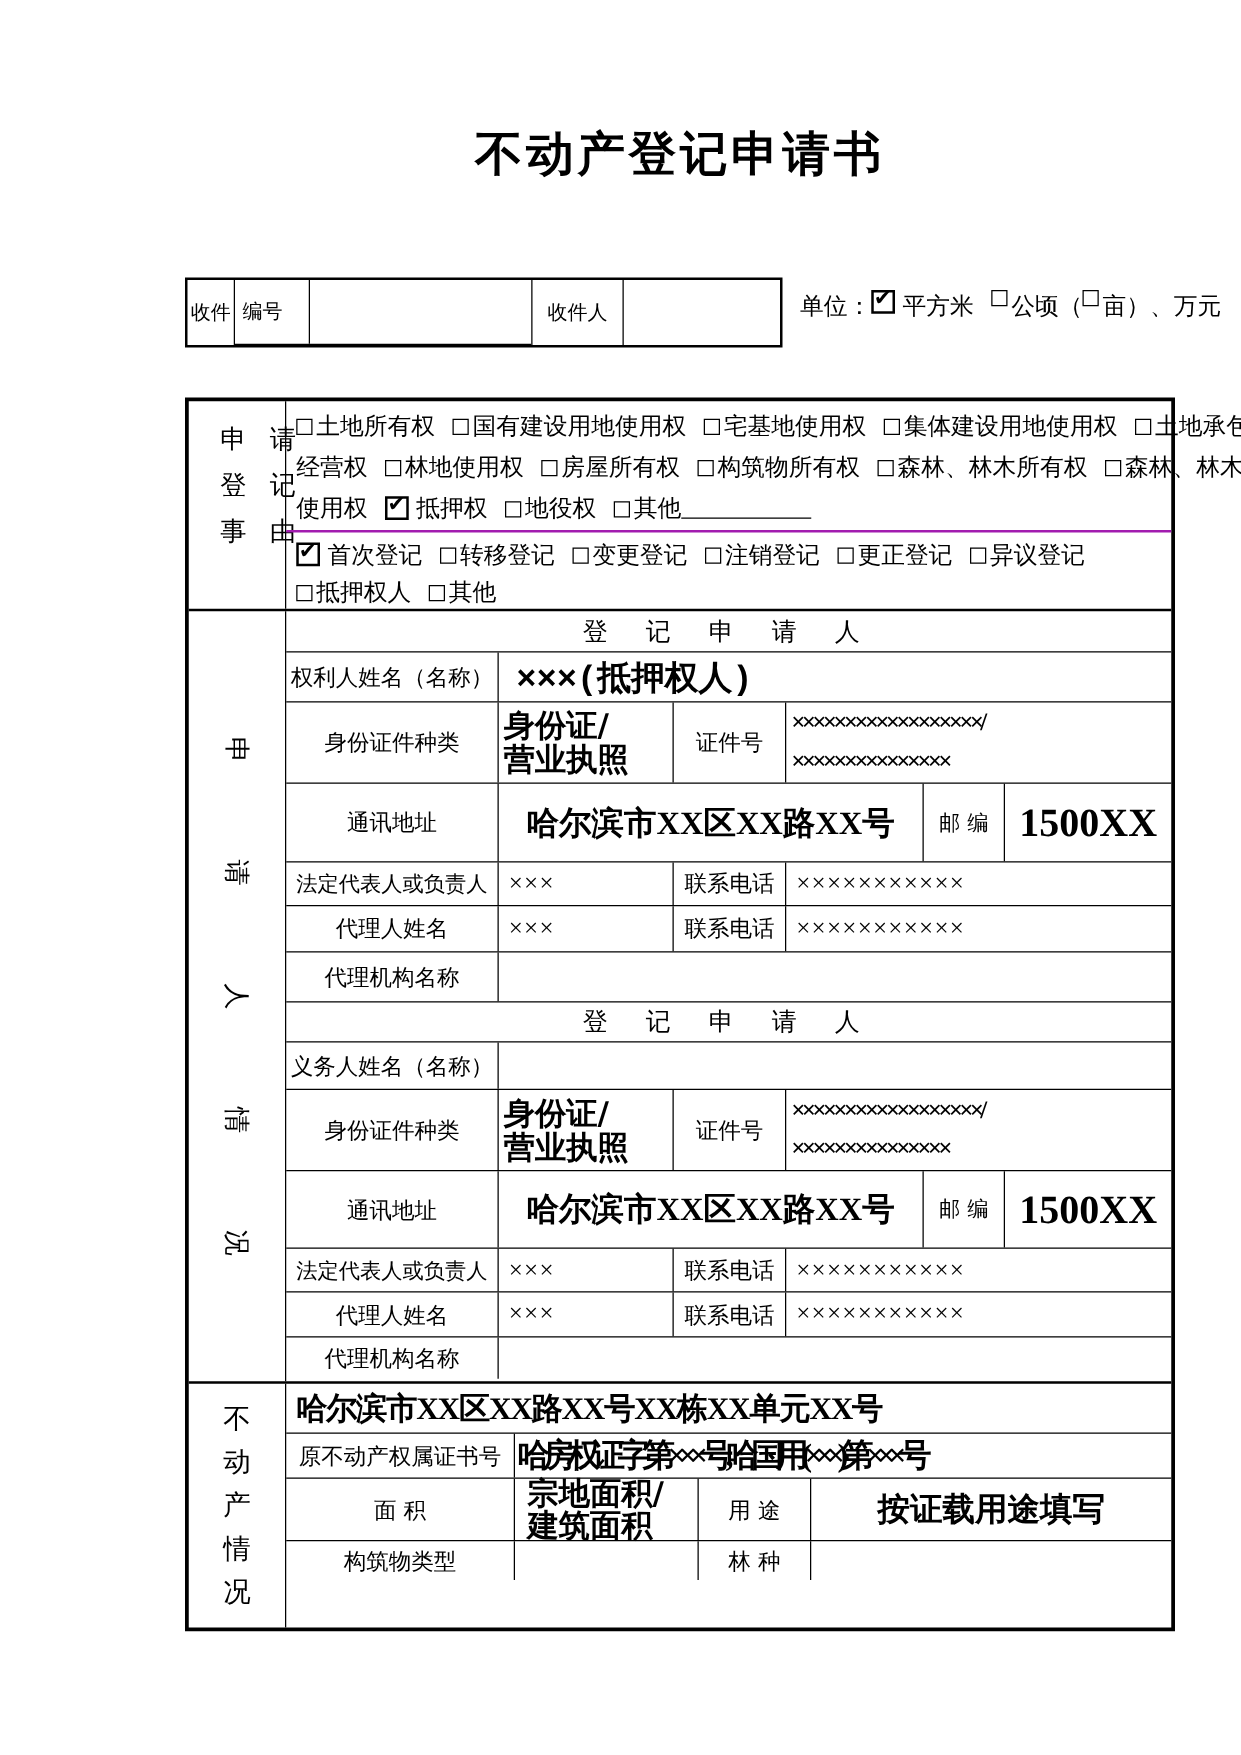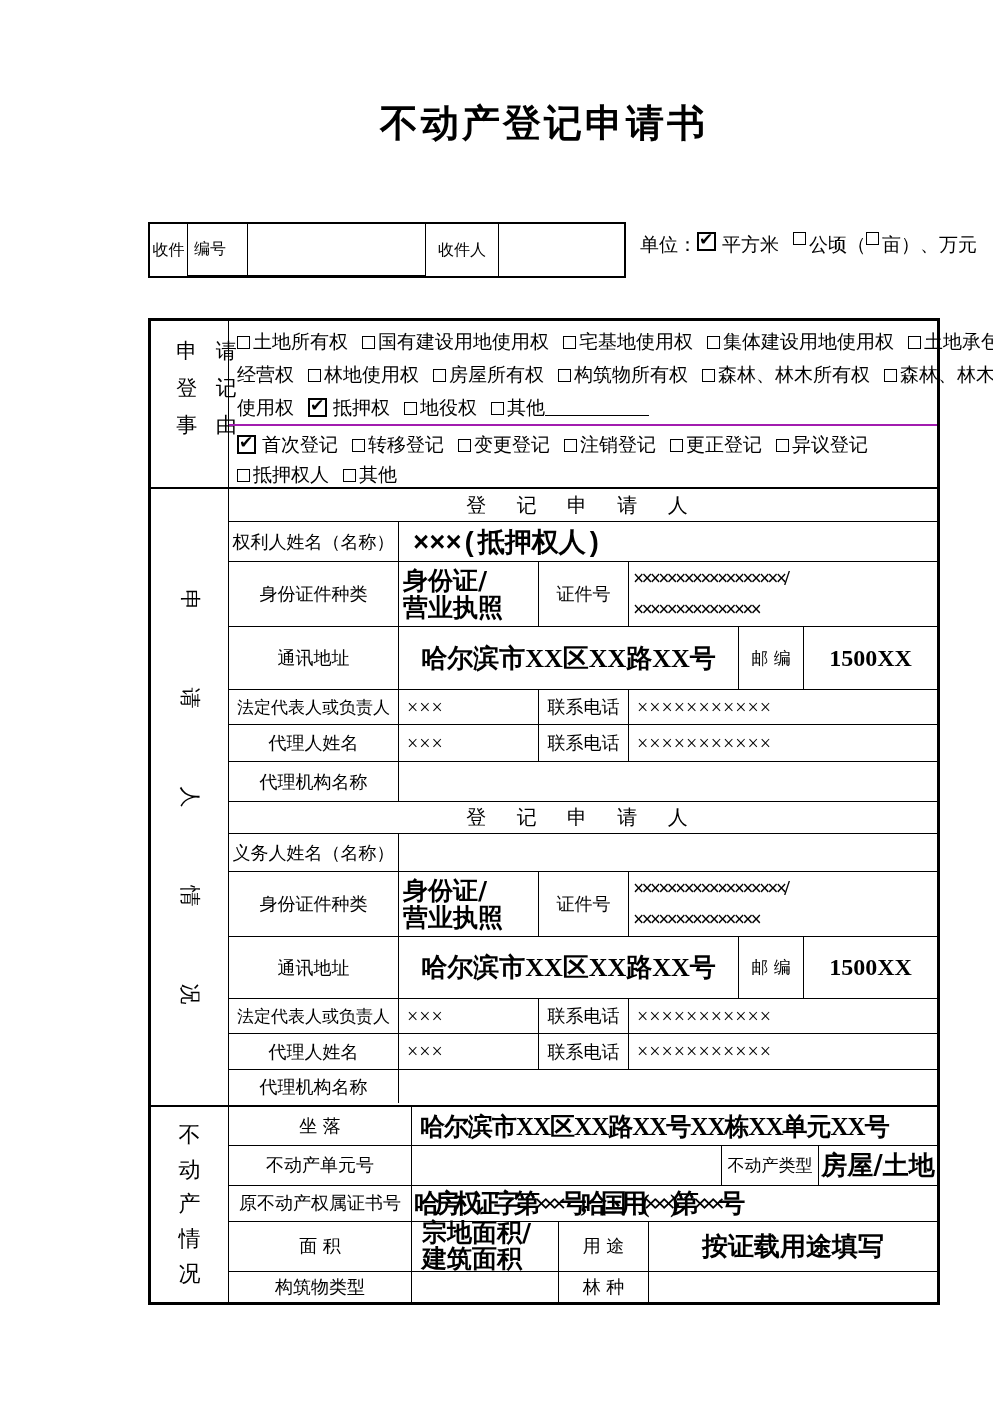--- a/index.html
+++ b/index.html
@@ -72,21 +72,21 @@
   .c { border-right:1px solid #000; display:flex; align-items:center; justify-content:center; text-align:center; overflow:visible; }
   .c.end { border-right:none; }
   .c.left { justify-content:flex-start; text-align:left; }
   .hdr { font-size:20px; letter-spacing:12px; justify-content:center; align-items:center; display:flex; }
   .lab18 { font-size:18px; }
   .lab17 { font-size:17px;text-align:center; }
   .val-name { font-size:27px; font-weight:bold; padding-left:14px; white-space:nowrap; font-family:Liberation Mono, monospace; }
   .val-idtype { font-size:25px; font-weight:bold; line-height:27px; white-space:nowrap; text-align:left; padding-left:4px; }
   .val-idno { font-size:20px; font-weight:bold; letter-spacing:-3px; line-height:31px; text-align:left; padding-left:4px; font-family:"Liberation Serif","DejaVu Sans",serif; }
   .val-addr { font-size:26px; font-weight:bold; line-height:29px; text-align:center; font-family:"Liberation Serif","DejaVu Sans",serif; }
-  .val-postal { font-size:24px; font-weight:bold; font-family:"Liberation Serif","DejaVu Sans",serif; }
+  .val-postal { font-size:32px; font-weight:bold; font-family:"Liberation Serif","DejaVu Sans",serif; }
   .val-x { font-size:20px; letter-spacing:1px; padding-left:8px; font-family:"Liberation Serif","DejaVu Sans",serif; }
   
   .sec3 { height:197px; }
   .sec3 .side { justify-content:space-evenly; padding:8px 0; font-size:22px; }
   .val-zuoluo { font-size:25px; font-weight:bold; letter-spacing:-1px; white-space:nowrap; padding-left:8px; font-family:"Liberation Serif","DejaVu Sans",serif; }
   .val-type { font-size:26px; font-weight:bold; white-space:nowrap; }
   .val-area { font-size:25px; font-weight:bold; line-height:26px; text-align:left; padding-left:10px; white-space:nowrap; }
   .val-use { font-size:26px; font-weight:bold; white-space:nowrap; }
   .val-cert { font-size:26px; font-weight:bold; letter-spacing:-6px; white-space:nowrap; padding-left:2px; font-family:"Liberation Serif","DejaVu Sans",serif; }
 </style>
@@ -252,28 +252,21 @@
     <div class="section sec3">
       <div class="side">
         <span>不</span>
         <span>动</span>
         <span>产</span>
         <span>情</span>
         <span>况</span>
       </div>
       <div class="content">
         <div class="row" style="height:40px">
-          <div class="c lab18" style="width:183px">坐  落</div>
           <div class="c end left val-zuoluo" style="width:525px">哈尔滨市XX区XX路XX号XX栋XX单元XX号</div>
-        </div>
-        <div class="row" style="height:40px">
-          <div class="c lab18" style="width:183px">不动产单元号</div>
-          <div class="c" style="width:310px"></div>
-          <div class="c lab17" style="width:97px">不动产类型</div>
-          <div class="c end val-type" style="width:118px">房屋/土地</div>
         </div>
         <div class="row" style="height:36px">
           <div class="c lab18" style="width:183px">原不动产权属证书号</div>
           <div class="c end left val-cert" style="width:525px">哈房权证字第×××号,哈国用(×××)第×××号</div>
         </div>
         <div class="row" style="height:50px">
           <div class="c lab18" style="width:183px">面  积</div>
           <div class="c left val-area" style="width:147px">
               <div>
                 <div>宗地面积/</div>

